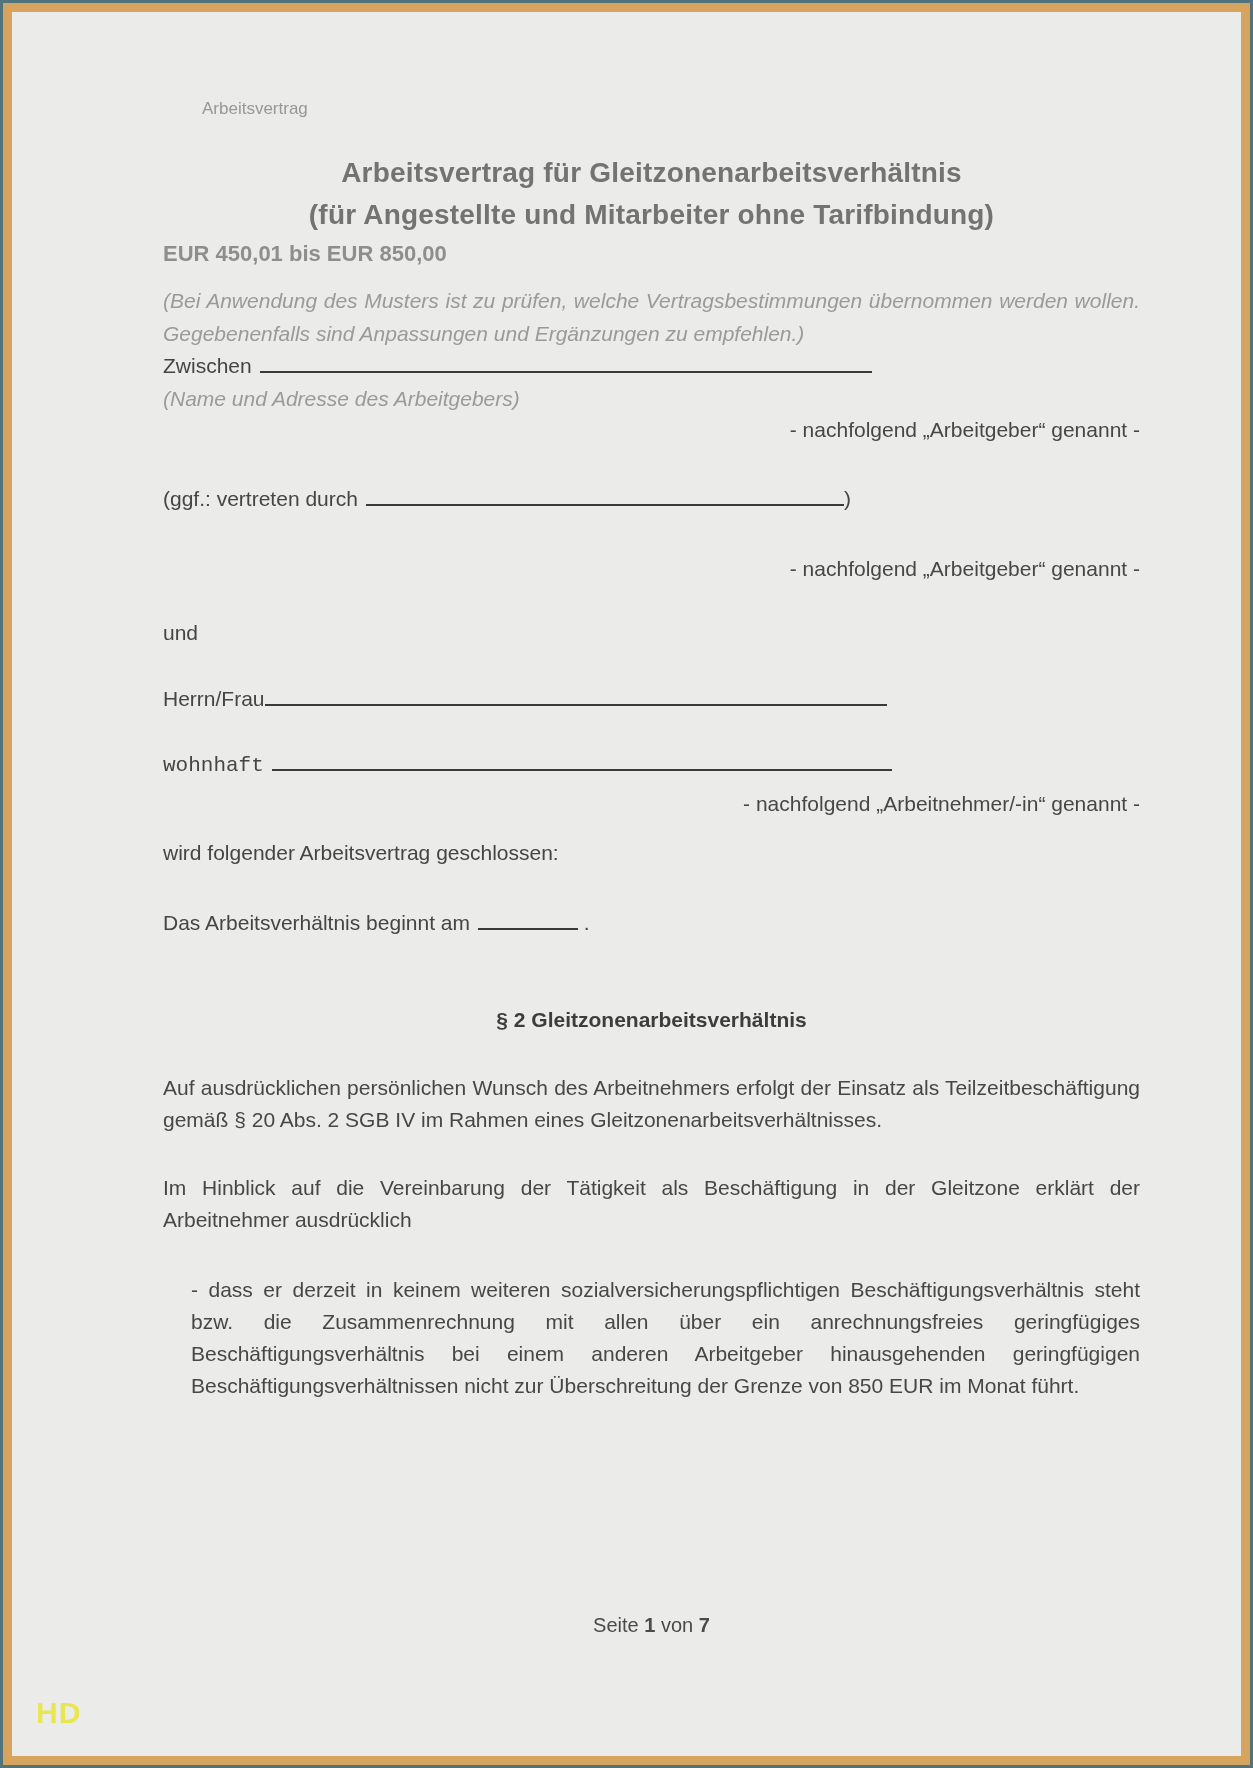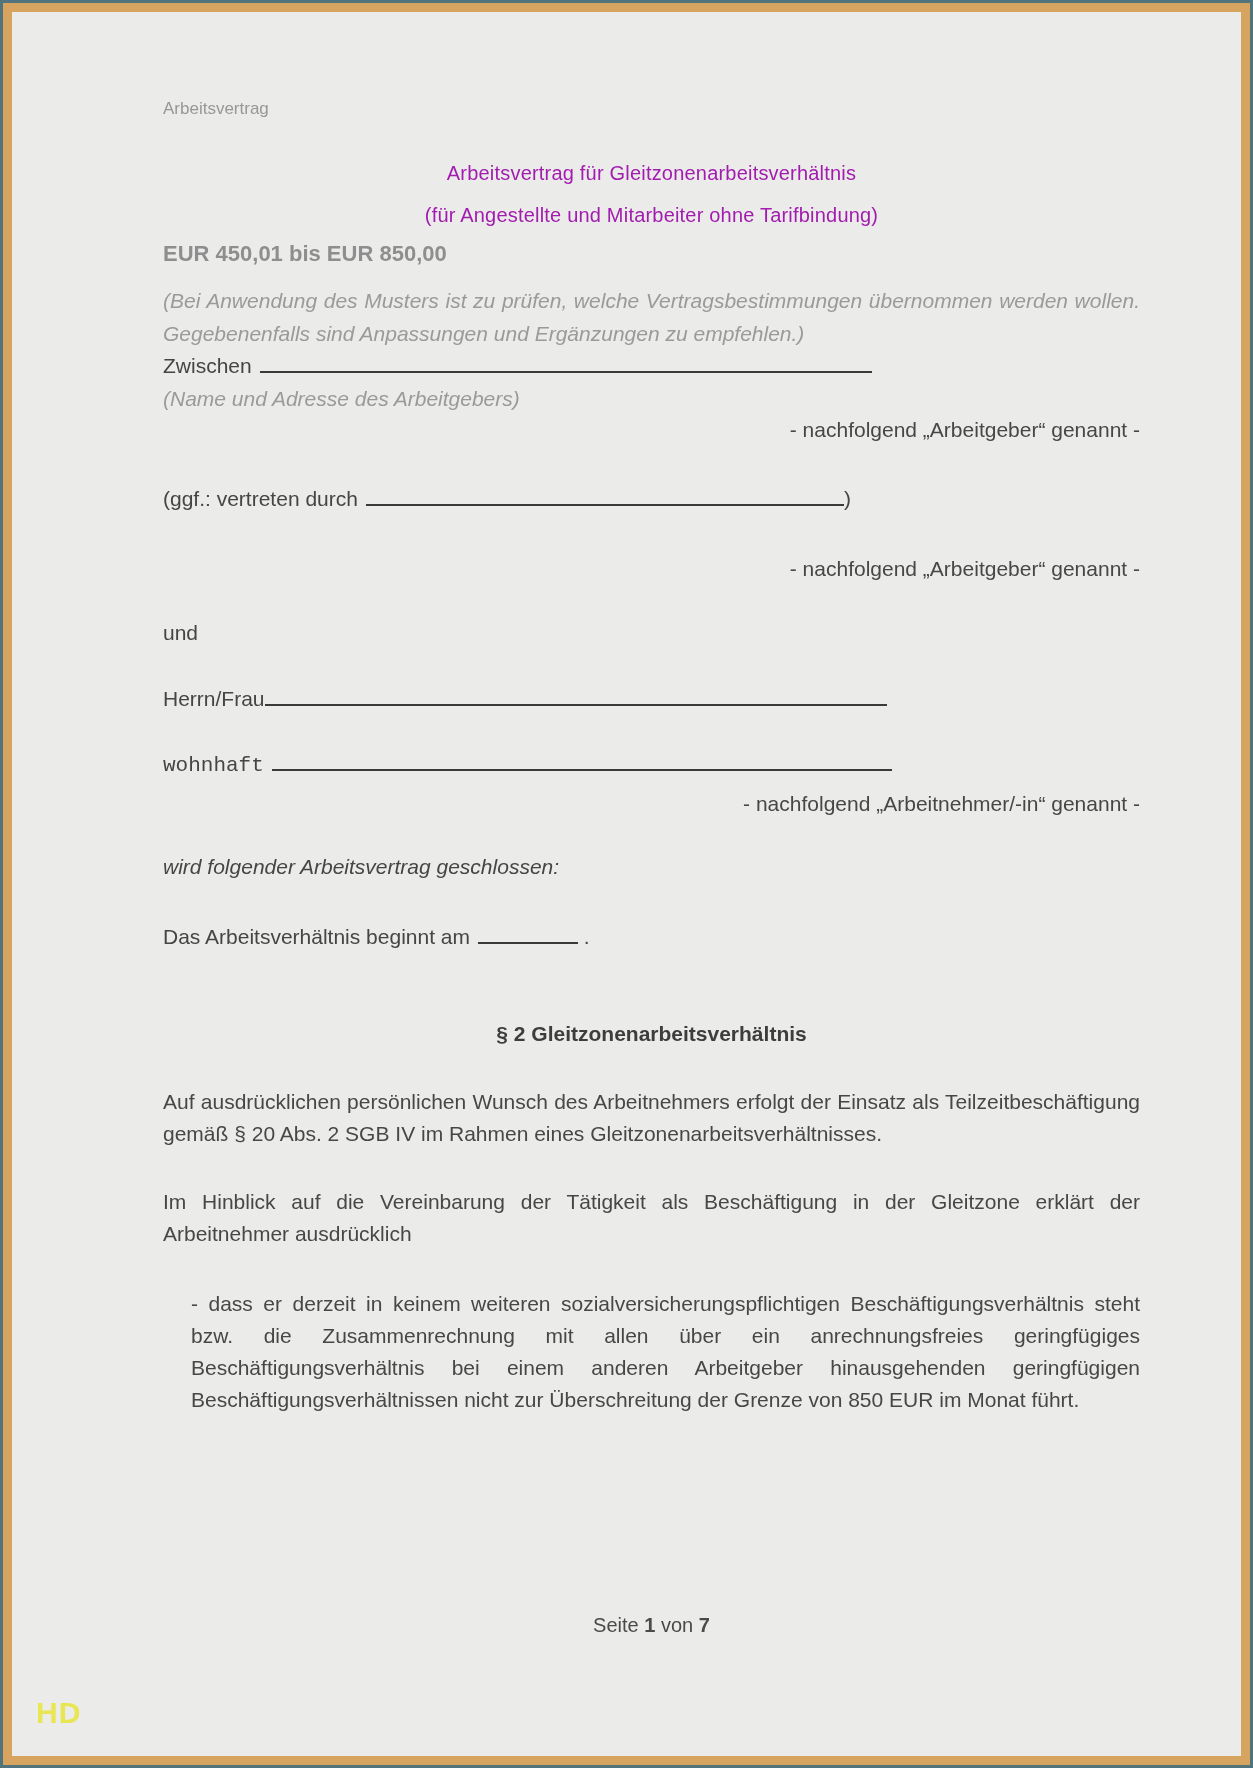--- a/index.html
+++ b/index.html
@@ -32,27 +32,28 @@
     position: absolute;
     left: 151px; top: 0;
     width: 977px;
     padding-top: 84px;
     font-size: 21px;
   }
   .doc-label {
     font-size: 17px;
     line-height: 26px;
     color: #979797;
+    margin-left: 39px;
   }
   .title-block { text-align: center; margin-top: 30px; }
   .title-line {
-    font-size: 20px;
-    font-weight: normal;
+    font-size: 28px;
+    font-weight: bold;
     line-height: 42px;
-    color: #a21caf;
+    color: #737373;
     letter-spacing: 0.2px;
   }
   .subtitle {
     text-align: left;
     margin-top: 4px;
     font-size: 22px;
     font-weight: bold;
     line-height: 28px;
     color: #8e8e8e;
   }
@@ -87,21 +88,21 @@
     line-height: 24px;
     color: #474747;
   }
   .tag1 { margin-top: 6px; }
   .tag2 { margin-top: 44px; }
   .tag3 { margin-top: 12px; }
   .row-ggf  { margin-top: 41px; }
   .row-und  { margin-top: 39px; line-height: 26px; }
   .row-hf   { margin-top: 37px; }
   .row-wohn { margin-top: 35px; font-family: Liberation Mono, monospace; }
-  .row-wird { margin-top: 38px; line-height: 26px; font-style: italic; }
+  .row-wird { margin-top: 24px; line-height: 26px; }
   .sec-heading {
     text-align: center;
     font-weight: bold;
     font-size: 21px;
     line-height: 26px;
     color: #3d3d3d;
   }
   .h-s1 { margin-top: 74px; }
   .h-s2 { margin-top: 70px; }
   .row-begin { margin-top: 41px; }

